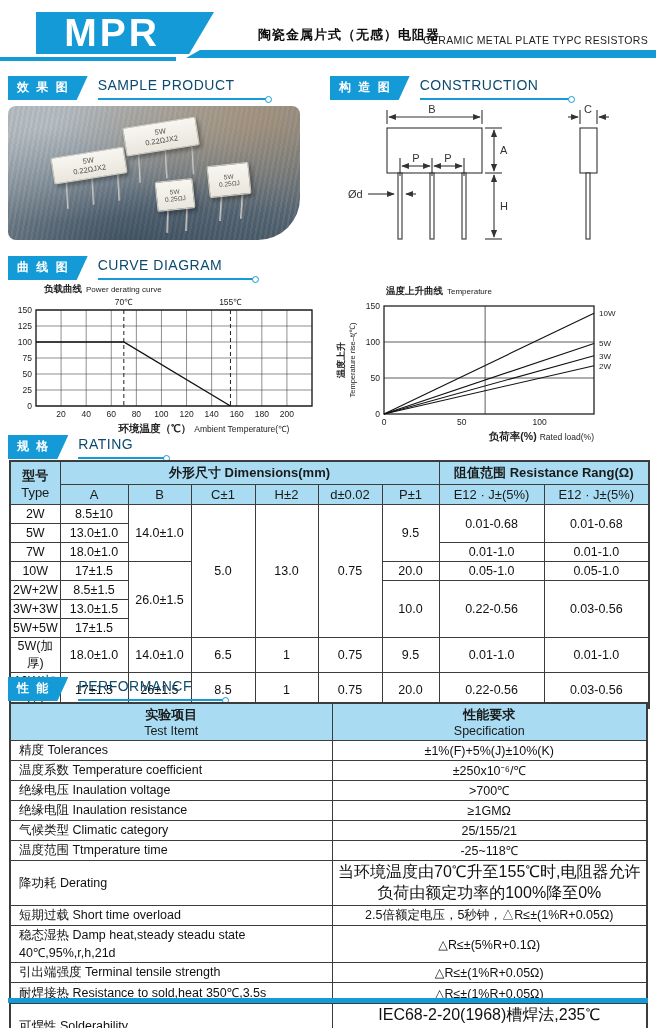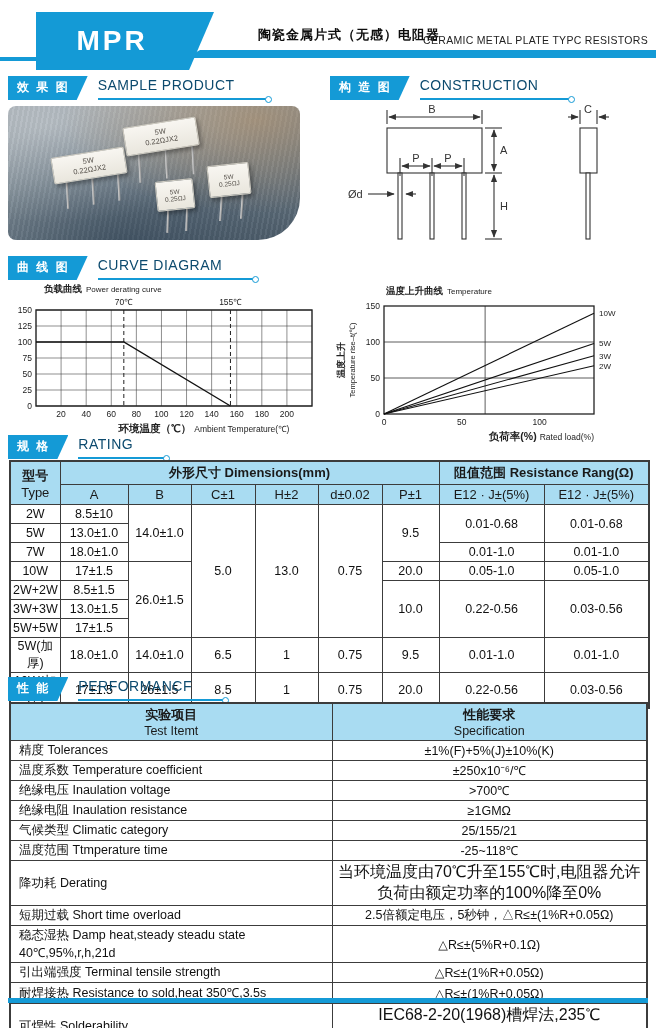--- a/index.html
+++ b/index.html
@@ -4,24 +4,24 @@
 <style>
   * { margin:0; padding:0; box-sizing:border-box; }
   html,body { background:#ffffff; }
   .page {
     position:relative; width:656px; height:1028px; margin:0 auto;
     background:#fff; overflow:hidden;
     font-family:"Liberation Sans", sans-serif; color:#1a1a1a;
   }
   
   .mpr-flag {
-    position:absolute; left:36px; top:12px; width:178px; height:58px;
+    position:absolute; left:36px; top:12px; width:178px; height:42px;
     background:var(--blue); color:#fff; z-index:2;
     clip-path:polygon(0 0, 100% 0, 86% 100%, 0 100%);
-    font-size:28px; font-weight:bold; letter-spacing:3px;
+    font-size:39px; font-weight:bold; letter-spacing:3px;
     display:flex; align-items:center; justify-content:center;
     padding-right:26px;
   }
   .strip-left  { position:absolute; left:0; top:57px; width:176px; height:4px; background:var(--blue); }
   .strip-right { position:absolute; left:186px; right:0; top:50px; height:8px; background:var(--blue);
                  clip-path:polygon(14px 0, 100% 0, 100% 100%, 0 100%); }
   .top-title-cn { position:absolute; left:218px; top:26px; font-size:13px; font-weight:bold; color:#0d0d0d; letter-spacing:1px;padding-left:40px; }
   .top-title-en { position:absolute; right:8px; top:34px; font-size:10.5px; color:#222; letter-spacing:.3px; }
 
   

